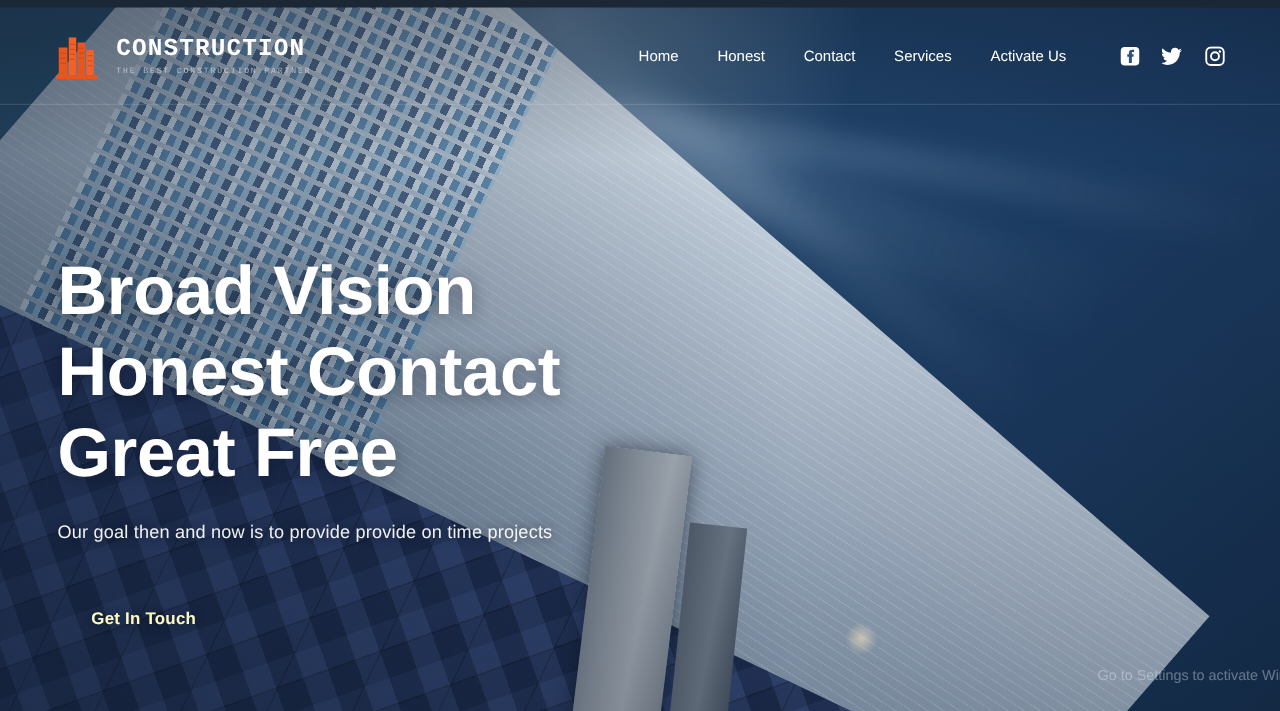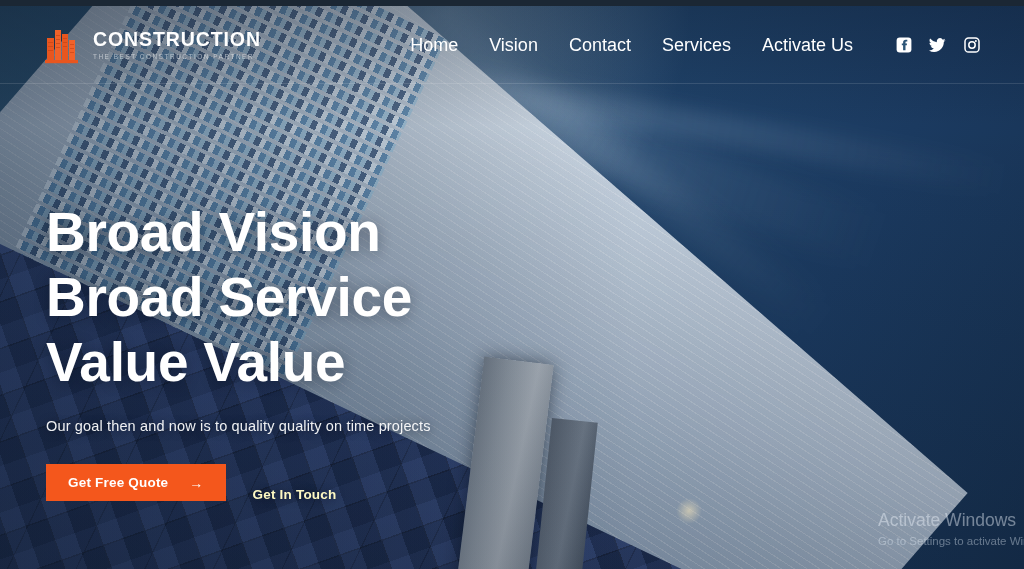--- a/index.html
+++ b/index.html
@@ -154,41 +154,41 @@
   }
   .header-rule {
     position:absolute; left:0; top:83px;
     width:1024px; height:1px;
     background:rgba(255,255,255,.12);
     z-index:39;
   }
 
   .brand { display:flex; align-items:center; margin-left:44px; }
   .brand-mark { width:38px; height:40px; margin-right:11px; display:block; }
-  .brand-text { display:flex; flex-direction:column; justify-content:center; }
+  .brand-text { display:flex; flex-direction:column; justify-content:center;font-family:Liberation Mono, monospace; }
   .brand-name {
     color:#ffffff;
     font-size:19.5px;
     font-weight:bold;
     letter-spacing:.9px;
     line-height:1;
   }
   .brand-tagline {
     color:rgba(255,255,255,.55);
     font-size:6.4px;
     letter-spacing:1.55px;
     margin-top:4px;
     line-height:1;
     white-space:nowrap;
   }
 
   .nav { margin-left:auto; margin-right:44px; display:flex; align-items:center; }
   .nav-link {
     color:#ffffff;
-    font-size:18px;
+    font-size:12px;
     text-decoration:none;
     margin-left:31px;
     white-space:nowrap;
     cursor:pointer;
   }
   .nav-link:first-child { margin-left:0; }
 
   .socials { display:flex; align-items:center; margin-left:42px; }
   .social {
     width:17px; height:17px;
@@ -320,21 +320,21 @@
         </g>
       </svg>
       <div class="brand-text">
         <div class="brand-name">CONSTRUCTION</div>
         <div class="brand-tagline">THE BEST CONSTRUCTION PARTNER</div>
       </div>
     </div>
 
     <nav class="nav">
       <a class="nav-link" href="#">Home</a>
-      <a class="nav-link" href="#">Vision</a>
+      <a class="nav-link" href="#">Honest</a>
       <a class="nav-link" href="#">Contact</a>
       <a class="nav-link" href="#">Services</a>
       <a class="nav-link" href="#">Activate Us</a>
 
       <div class="socials">
         <a class="social" href="#">
           <svg width="16" height="16" viewBox="0 0 16 16">
             <rect x="0.6" y="0.6" width="14.8" height="14.8" rx="3.2" fill="#ffffff"></rect>
             <path d="M9.5 8.3h1.3l.2-1.9H9.5V5.3c0-.5.2-.8.9-.8h.9V2.8c-.2 0-.9-.1-1.6-.1-1.6 0-2.6.9-2.6 2.5v1.2H5.8v1.9h1.3v5h2.4v-5z" fill="#2c5577"></path>
           </svg>
@@ -351,33 +351,28 @@
             <circle cx="11.9" cy="4.1" r="1" fill="#ffffff"></circle>
           </svg>
         </a>
       </div>
     </nav>
   </header>
 
   <section class="hero-copy">
     <h1 class="hero-title">
       <span>Broad Vision</span>
-      <span>Broad Service</span>
-      <span>Value Value</span>
+      <span>Honest Contact</span>
+      <span>Great Free</span>
     </h1>
 
-    <p class="hero-sub">Our goal then and now is to quality quality on time projects</p>
+    <p class="hero-sub">Our goal then and now is to provide provide on time projects</p>
 
     <div class="hero-actions">
-      <button class="btn-quote">
-        <span>Get Free Quote</span>
-        <span class="arrow">→</span>
-      </button>
       <button class="btn-touch">Get In Touch</button>
     </div>
   </section>
 
   <div class="watermark">
-    <div class="wm-title">Activate Windows</div>
     <div class="wm-sub">Go to Settings to activate Windows</div>
   </div>
 
 </div>
 
 </body></html>

